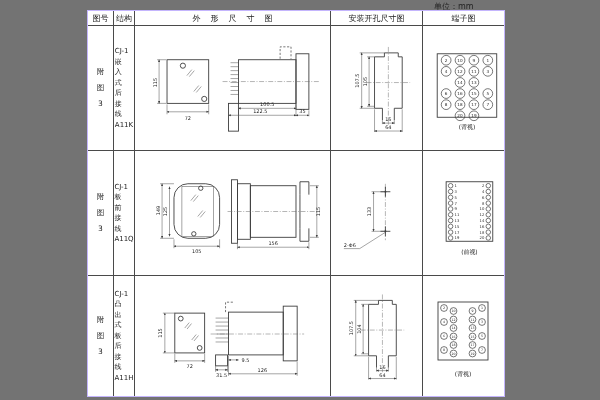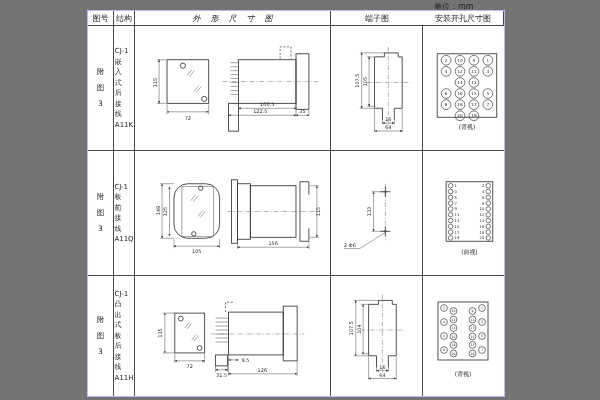--- a/index.html
+++ b/index.html
@@ -8,21 +8,21 @@
   .unit{position:absolute;left:434px;top:1px;font-size:8px;color:#222;}
   .table{position:absolute;left:87px;top:10px;display:grid;
          grid-template-columns:26px 21px 196px 92px 81px;
          grid-template-rows:15px 125px 125px 120px;
          border:1px solid #c4b5fd;background:#fff;}
   .c{border-right:1px solid #4a4a4a;border-bottom:1px solid #4a4a4a;
      display:flex;align-items:center;justify-content:center;overflow:hidden;}
   .c.noR{border-right:none}
   .c.noB{border-bottom:none}
   .hd{font-size:8px;white-space:nowrap;}
-  .hd-outline{letter-spacing:10px;text-indent:10px;font-style:italic;}
+  .hd-outline{letter-spacing:10px;text-indent:10px;}
   .vtext{white-space:pre-line;text-align:left;font-size:7px;line-height:1.5;}
   .figno{white-space:pre-line;text-align:center;font-size:7.5px;line-height:2.1;}
   svg.diag{display:block;width:100%;height:100%;}
   .ln{stroke:#3c3c3c;stroke-width:0.9;fill:none;}
   .thin{stroke:#5a5a5a;stroke-width:0.55;fill:none;}
   .dim{stroke:#5a5a5a;stroke-width:0.55;fill:none;}
   .cl{stroke:#6a6a6a;stroke-width:0.5;fill:none;stroke-dasharray:5 1.6 1 1.6;}
   .dash{stroke:#3c3c3c;stroke-width:0.7;fill:none;stroke-dasharray:2.2 1.6;}
   text.d{font-size:5px;fill:#222;}
   text.v{font-size:6px;fill:#222;}
@@ -40,22 +40,22 @@
     </defs>
   </svg>
 
   <div class="unit">单位：mm</div>
 
   <div class="table">
 
     <div class="c hd">图号</div>
     <div class="c hd">结构</div>
     <div class="c hd hd-outline">外形尺寸图</div>
+    <div class="c hd">安装开孔尺寸图</div>
     <div class="c hd noR">端子图</div>
-    <div class="c hd">安装开孔尺寸图</div>
 
     <div class="c figno">附
 图
 3</div>
     <div class="c vtext">CJ-1
 嵌
 入
 式
 后
 接

